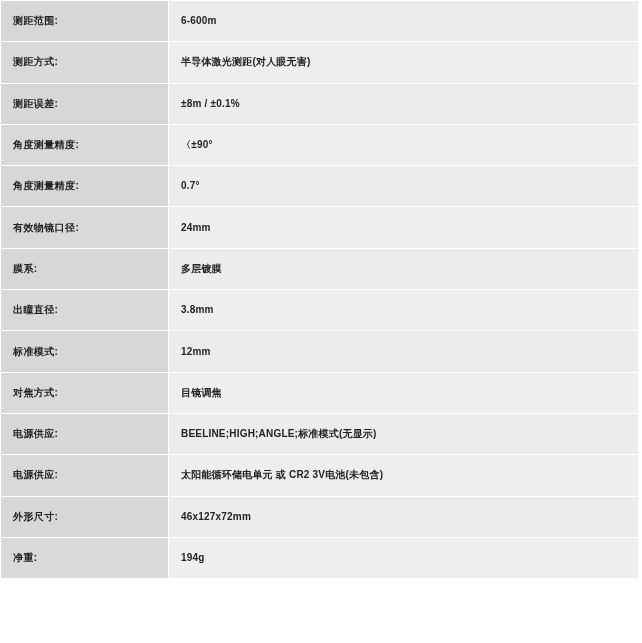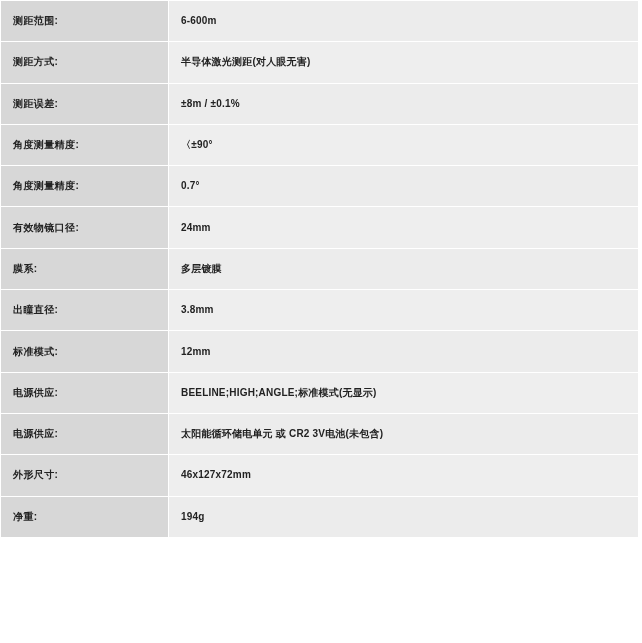--- a/index.html
+++ b/index.html
@@ -98,20 +98,24 @@
     </tr>
     <tr>
       <td class="label">出瞳直径:</td>
       <td class="value">3.8mm</td>
     </tr>
     <tr>
       <td class="label">标准模式:</td>
       <td class="value">12mm</td>
     </tr>
     <tr>
+      <td class="label">对焦方式:</td>
+      <td class="value">目镜调焦</td>
+    </tr>
+    <tr>
       <td class="label">电源供应:</td>
       <td class="value">BEELINE;HIGH;ANGLE;标准模式(无显示)</td>
     </tr>
     <tr>
       <td class="label">电源供应:</td>
       <td class="value">太阳能循环储电单元 或 CR2 3V电池(未包含)</td>
     </tr>
     <tr>
       <td class="label">外形尺寸:</td>
       <td class="value">46x127x72mm</td>

